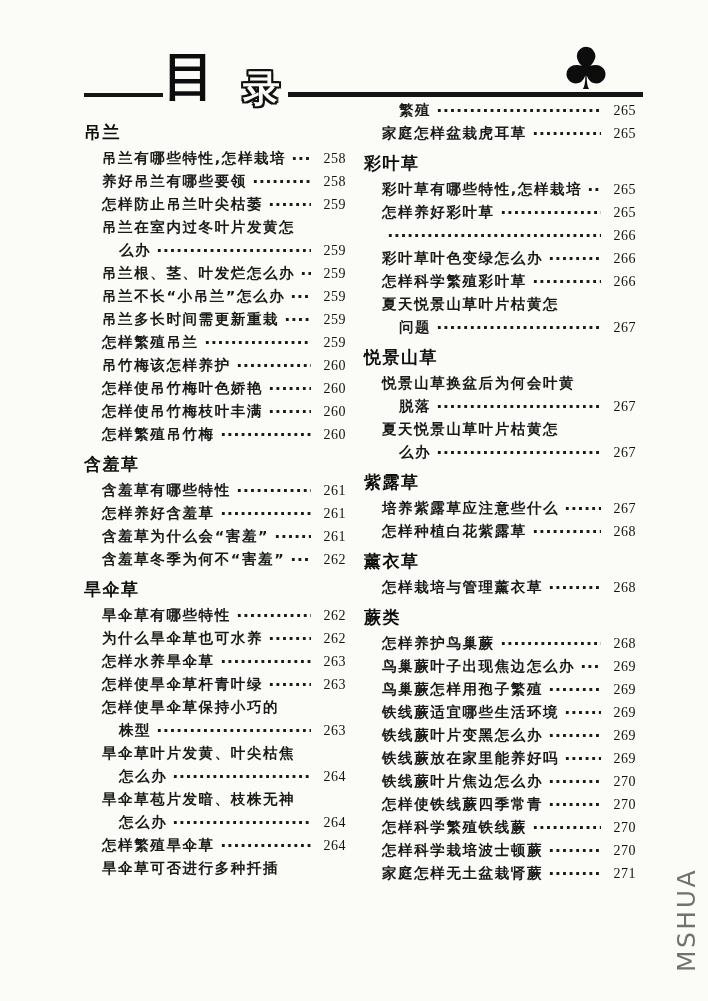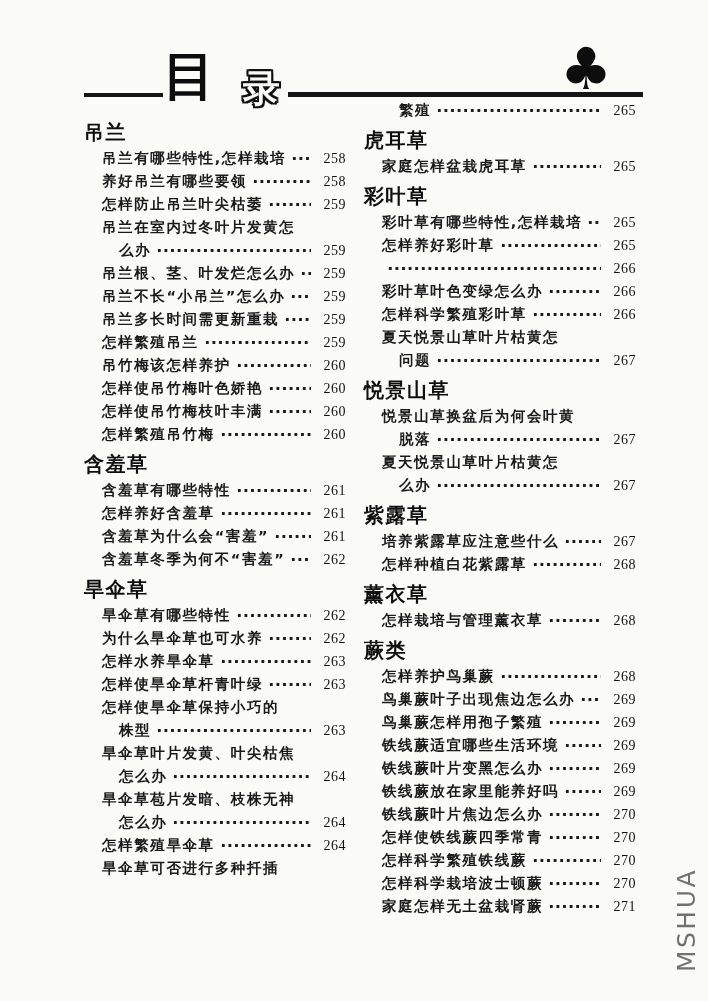--- a/index.html
+++ b/index.html
@@ -26,21 +26,21 @@
   .club{
     position:absolute;left:560px;top:40px;
     font-size:58px;line-height:1;color:#0d0d0d;
   }
   
   .col{position:absolute;}
   .col-left{left:84px;top:114px;width:262px;}
   .col-right{left:364px;top:99px;width:272px;}
   .section-title{
     height:26px;line-height:28px;margin:4px 0 3px 0;
-    font-size:20px;font-weight:700;letter-spacing:1.5px;color:#0e0e0e;
+    font-size:17px;font-weight:700;letter-spacing:1.5px;color:#0e0e0e;
     white-space:nowrap;
   }
   .entry-line{
     display:flex;align-items:center;height:23px;
     font-size:14.5px;font-weight:600;letter-spacing:1.6px;color:#1a1a1a;
     white-space:nowrap;
   }
   .ind1{padding-left:18px;}
   .ind2{padding-left:35px;}
   .leader{
@@ -265,21 +265,20 @@
       </div>
     </div>
   <div class="col col-right" id="col-right">
       <div>
         <div class="entry-line ind2">
           <span>繁殖</span>
           <span class="leader"></span>
           <span class="pagenum">265</span>
         </div>
       </div>
-      <div class="section-title">虎耳草</div>
       <div>
         <div class="entry-line ind1">
           <span>家庭怎样盆栽虎耳草</span>
           <span class="leader"></span>
           <span class="pagenum">265</span>
         </div>
       </div>
       <div class="section-title">彩叶草</div>
       <div>
         <div class="entry-line ind1">

